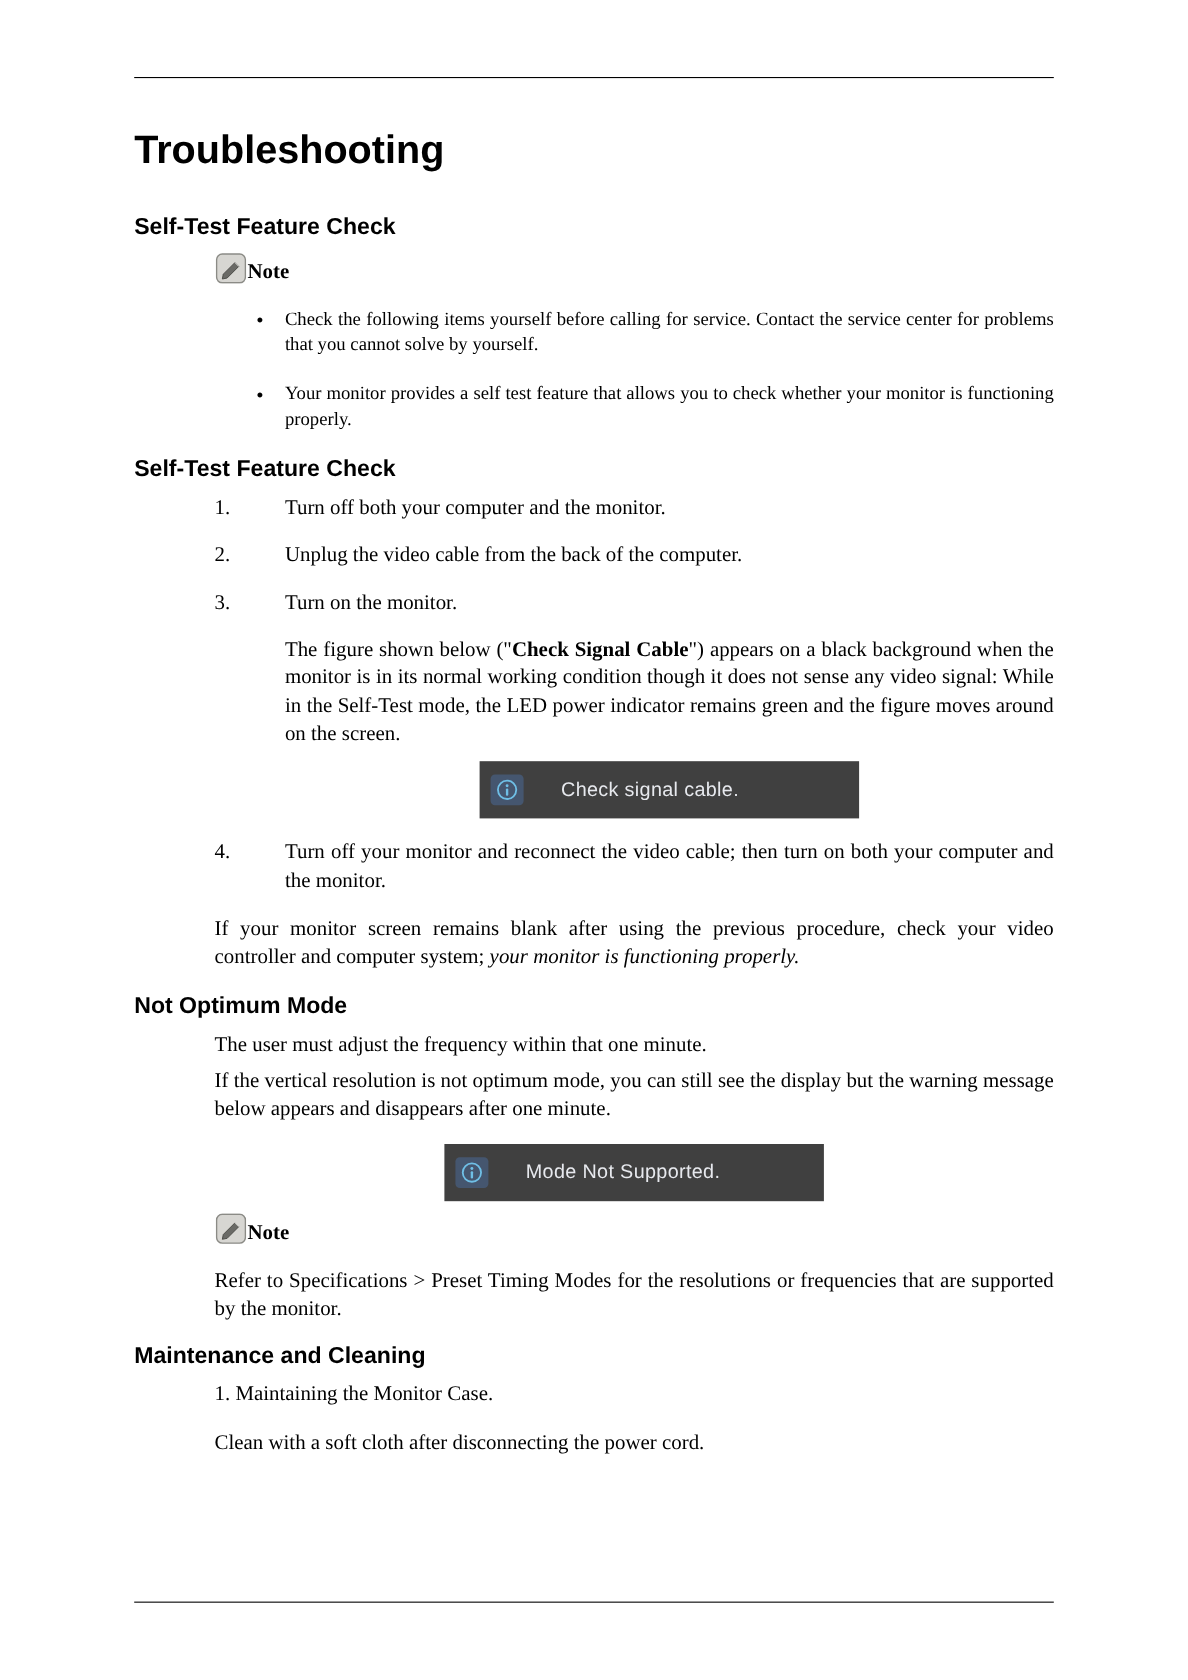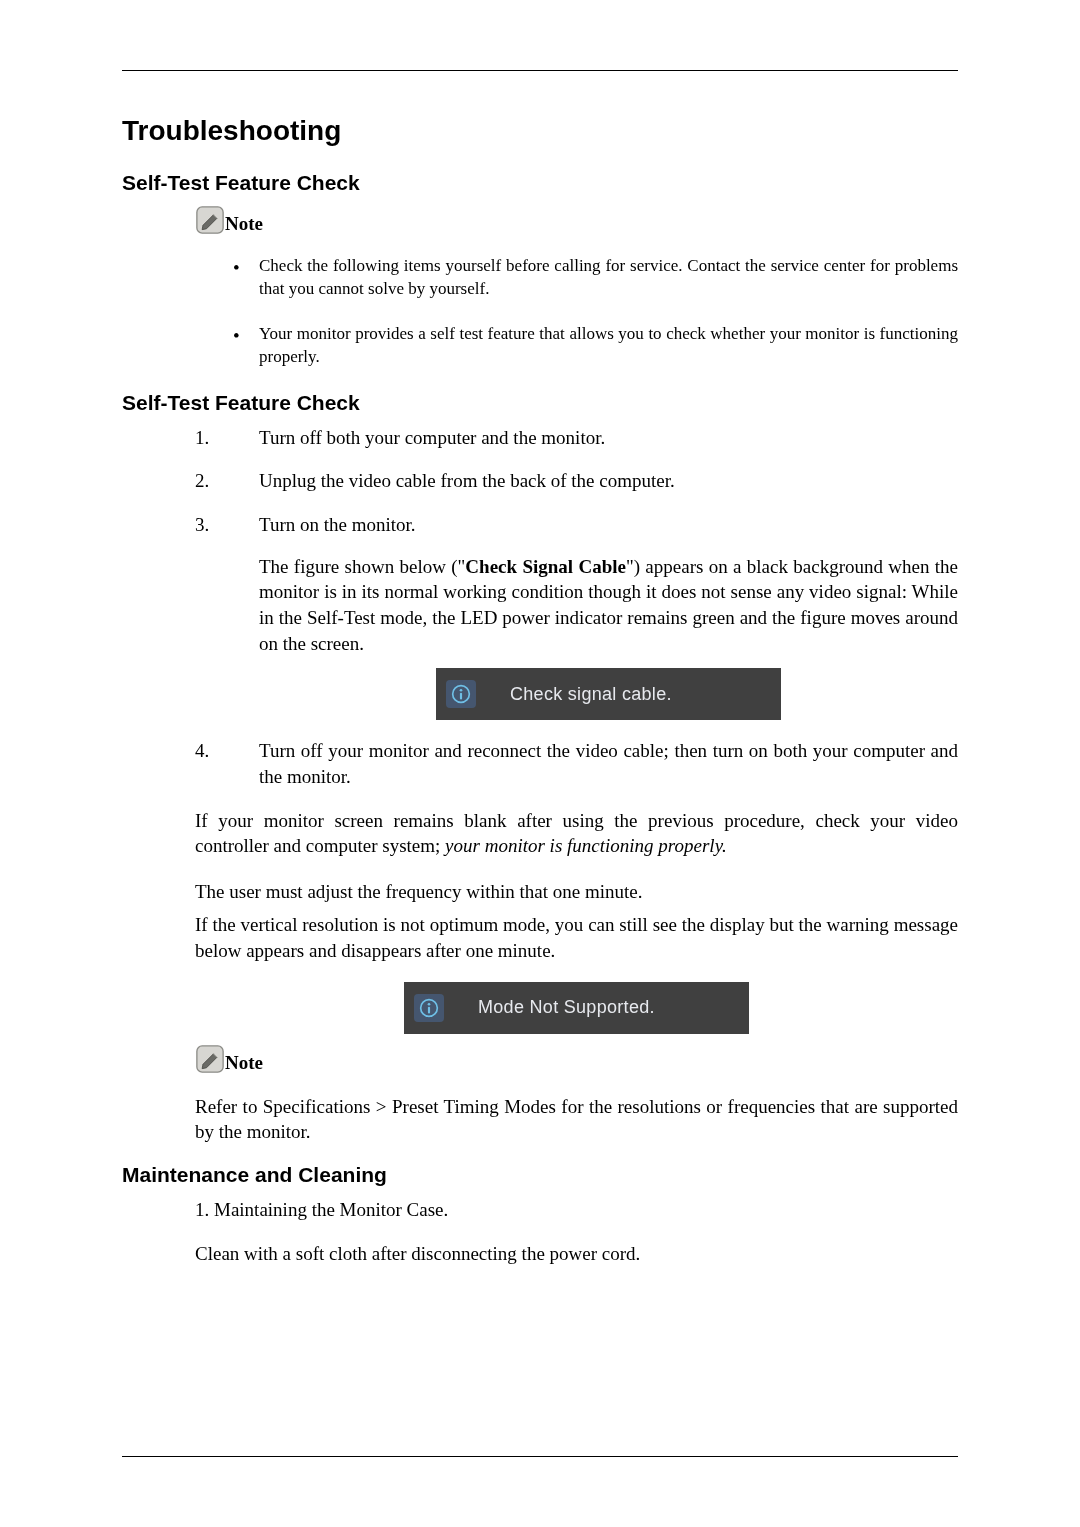--- a/index.html
+++ b/index.html
@@ -11,23 +11,23 @@
     color: #000;
     position: relative;
   }
   .page {
     padding: 70px 122px 60px 122px;
   }
   .hr-top { border: none; border-top: 1.5px solid #000; margin-bottom: 44px; }
   .hr-bottom { border: none; border-top: 1.5px solid #000; position: absolute; left: 122px; right: 122px; bottom: 70px; }
   h1 {
     font-family: Arial, Helvetica, sans-serif;
-    font-size: 28px;
+    font-size: 36px;
     font-weight: bold;
-    margin-bottom: 24px;
+    margin-bottom: 38px;
   }
   h2 {
     font-family: Arial, Helvetica, sans-serif;
     font-size: 21px;
     font-weight: bold;
     margin-bottom: 10px;
   }
   .note-row {
     display: flex;
     align-items: flex-end;
@@ -141,20 +141,21 @@
       </li>
     </ol>
 
     <div class="after-steps">
       <span>If your monitor screen remains blank after using the previous procedure, check your video controller and computer system; </span><span class="ital">your monitor is functioning properly.</span>
     </div>
   </div>
 
   <div class="section-gap"></div>
 
+  <h2>Not Optimum Mode</h2>
 
   <div class="content-block">
     <p class="para" style="margin-bottom:8px;">The user must adjust the frequency within that one minute.</p>
     <p class="para">If the vertical resolution is not optimum mode, you can still see the display but the warning message below appears and disappears after one minute.</p>
 
     <div class="msg-box center2">
       <span class="info-badge">
         <svg width="20" height="20" viewBox="0 0 24 24">
           <circle cx="12" cy="12" r="10" fill="none" stroke="#6fbfe6" stroke-width="2"></circle>
           <circle cx="12" cy="7.5" r="1.6" fill="#6fbfe6"></circle>

